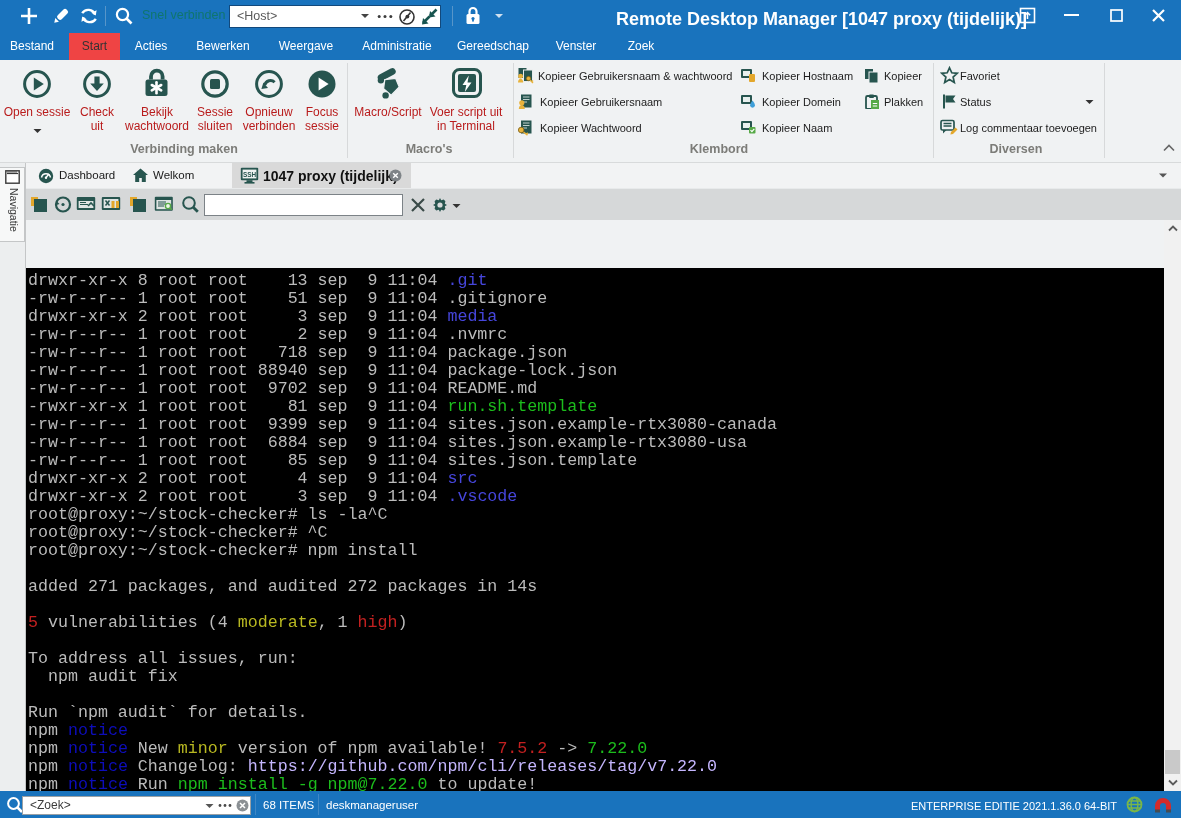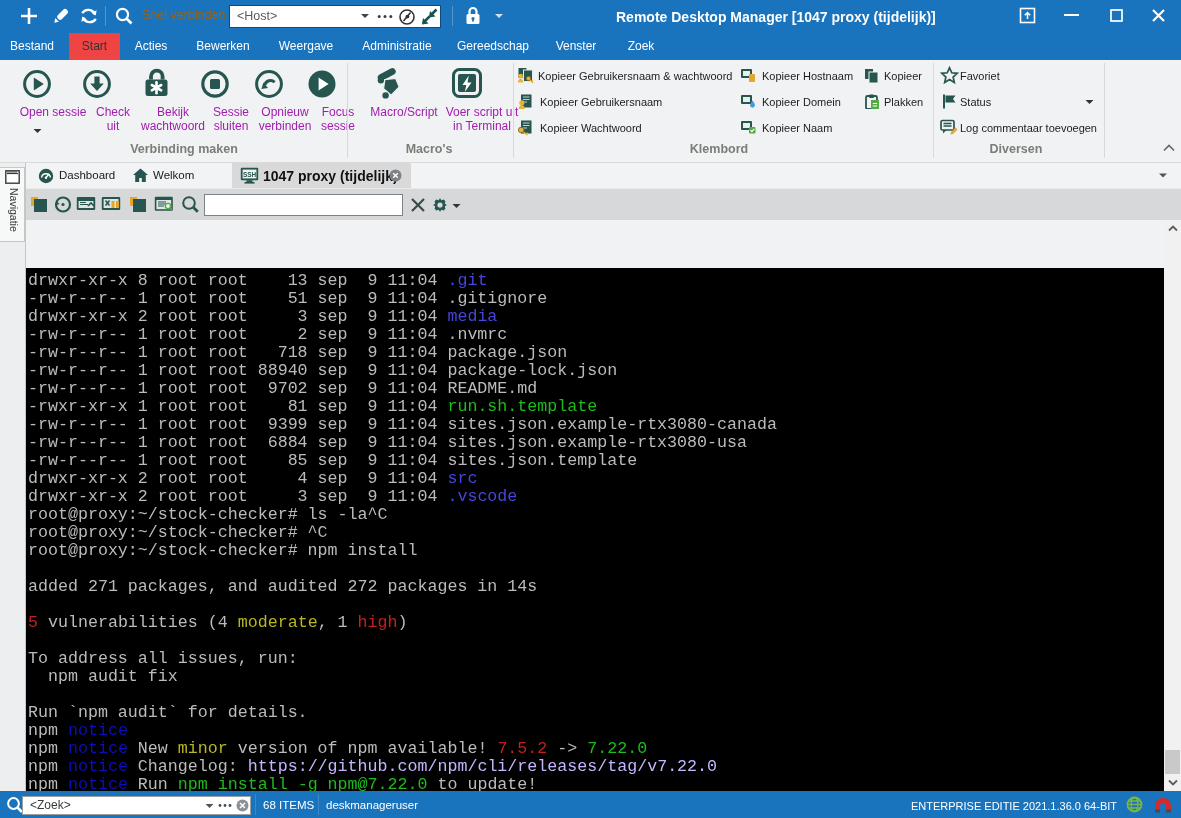--- a/index.html
+++ b/index.html
@@ -1,28 +1,28 @@
 <!DOCTYPE html>
 <html><head>
 <meta charset="utf-8">
 <style>
 * { margin:0; padding:0; box-sizing:border-box; }
 html,body { width:1181px; height:818px; overflow:hidden; }
 body { font-family:"Liberation Sans", sans-serif; position:relative; background:#f0f2f3; }
 .abs { position:absolute; }
 
 #titlebar { left:0; top:0; width:1181px; height:60px; background:#1973bd; }
-#title-text { left:616px; top:9px; color:#fff; font-size:14px; font-weight:bold; }
+#title-text { left:616px; top:9px; color:#fff; font-size:18px; font-weight:bold; }
 .menu-item { top:33px; height:27px; line-height:26px; color:#fff; font-size:12px; text-align:center; }
 #menu-start { left:69px; top:33px; width:51px; height:27px; background:#ef4444; color:#333; line-height:26px; font-size:12px; text-align:center; }
 
 #ribbon { left:0; top:60px; width:1181px; height:103px; background:#f0f2f3; border-bottom:1px solid #d8dadb; }
 .grp-sep { top:63px; height:95px; width:1px; background:#d7d9da; }
 .grp-label { top:142px; font-size:12.5px; font-weight:bold; color:#7c7c78; text-align:center; }
-.bigbtn-label { top:105px; font-size:12px; color:#a21caf; text-align:center; line-height:14px;margin-left:16px; }
+.bigbtn-label { top:105px; font-size:12px; color:#b91c1c; text-align:center; line-height:14px; }
 .small-item { font-size:11px; color:#1c1c1c; height:16px; line-height:16px; }
 
 #tabrow { left:0; top:163px; width:1181px; height:25px; background:#f2f3f4; }
 #activetab { left:232px; top:163px; width:179px; height:25px; background:#d9d9d9; }
 .tabtxt { font-size:11.5px; color:#1a1a1a; }
 
 #toolbar { left:0; top:188px; width:1181px; height:32px; background:#d6d8d9; border-top:1px solid #e8eaeb; }
 #tb-input { left:204px; top:194px; width:199px; height:22px; background:#fff; border:1px solid #7c8287; }
 
 #sidebar { left:0; top:163px; width:26px; height:628px; background:#eceeef; border-right:1px solid #c4c6c7; }
@@ -65,21 +65,21 @@
     <path d="M4.2 8.2A7.2 7.2 0 0 1 17 9.5" stroke="#fff" stroke-width="2.4" fill="none"></path>
     <path d="M17.8 13.8A7.2 7.2 0 0 1 5 12.5" stroke="#fff" stroke-width="2.4" fill="none"></path>
     <path d="M18.6 5.2l-.8 5.2-4.6-2.6z" fill="#fff"></path>
     <path d="M3.4 16.8l.8-5.2 4.6 2.6z" fill="#fff"></path>
   </svg>
 <div class="abs" style="left:105px;top:6px;width:1px;height:20px;background:#5795c9"></div>
 <svg class="abs" style="left:113px;top:5px" width="22" height="22" viewBox="0 0 22 22">
     <circle cx="9.5" cy="9.5" r="5.6" stroke="#fff" stroke-width="2.2" fill="none"></circle>
     <path d="M13.5 13.5l5 5" stroke="#fff" stroke-width="2.6"></path>
   </svg>
-<div class="abs" style="left:142px;top:8px;color:#a16207;font-size:12.5px">Snel verbinden</div>
+<div class="abs" style="left:142px;top:8px;color:#0f766e;font-size:12.5px">Snel verbinden</div>
 
 <div class="abs" style="left:229px;top:5px;width:212px;height:23px;background:#fff;border:1px solid #12497c"></div>
 <div class="abs" style="left:237px;top:9px;color:#5a5a5a;font-size:12.5px">&lt;Host&gt;</div>
 <svg class="abs" style="left:360px;top:12px" width="10" height="8" viewBox="0 0 10 8">
     <path d="M1 2l4 4 4-4z" fill="#444"></path>
   </svg>
 <svg class="abs" style="left:377px;top:14px" width="16" height="5" viewBox="0 0 16 5">
     <circle cx="2.2" cy="2.5" r="1.5" fill="#3c3c3c"></circle>
     <circle cx="8" cy="2.5" r="1.5" fill="#3c3c3c"></circle>
     <circle cx="13.8" cy="2.5" r="1.5" fill="#3c3c3c"></circle>

